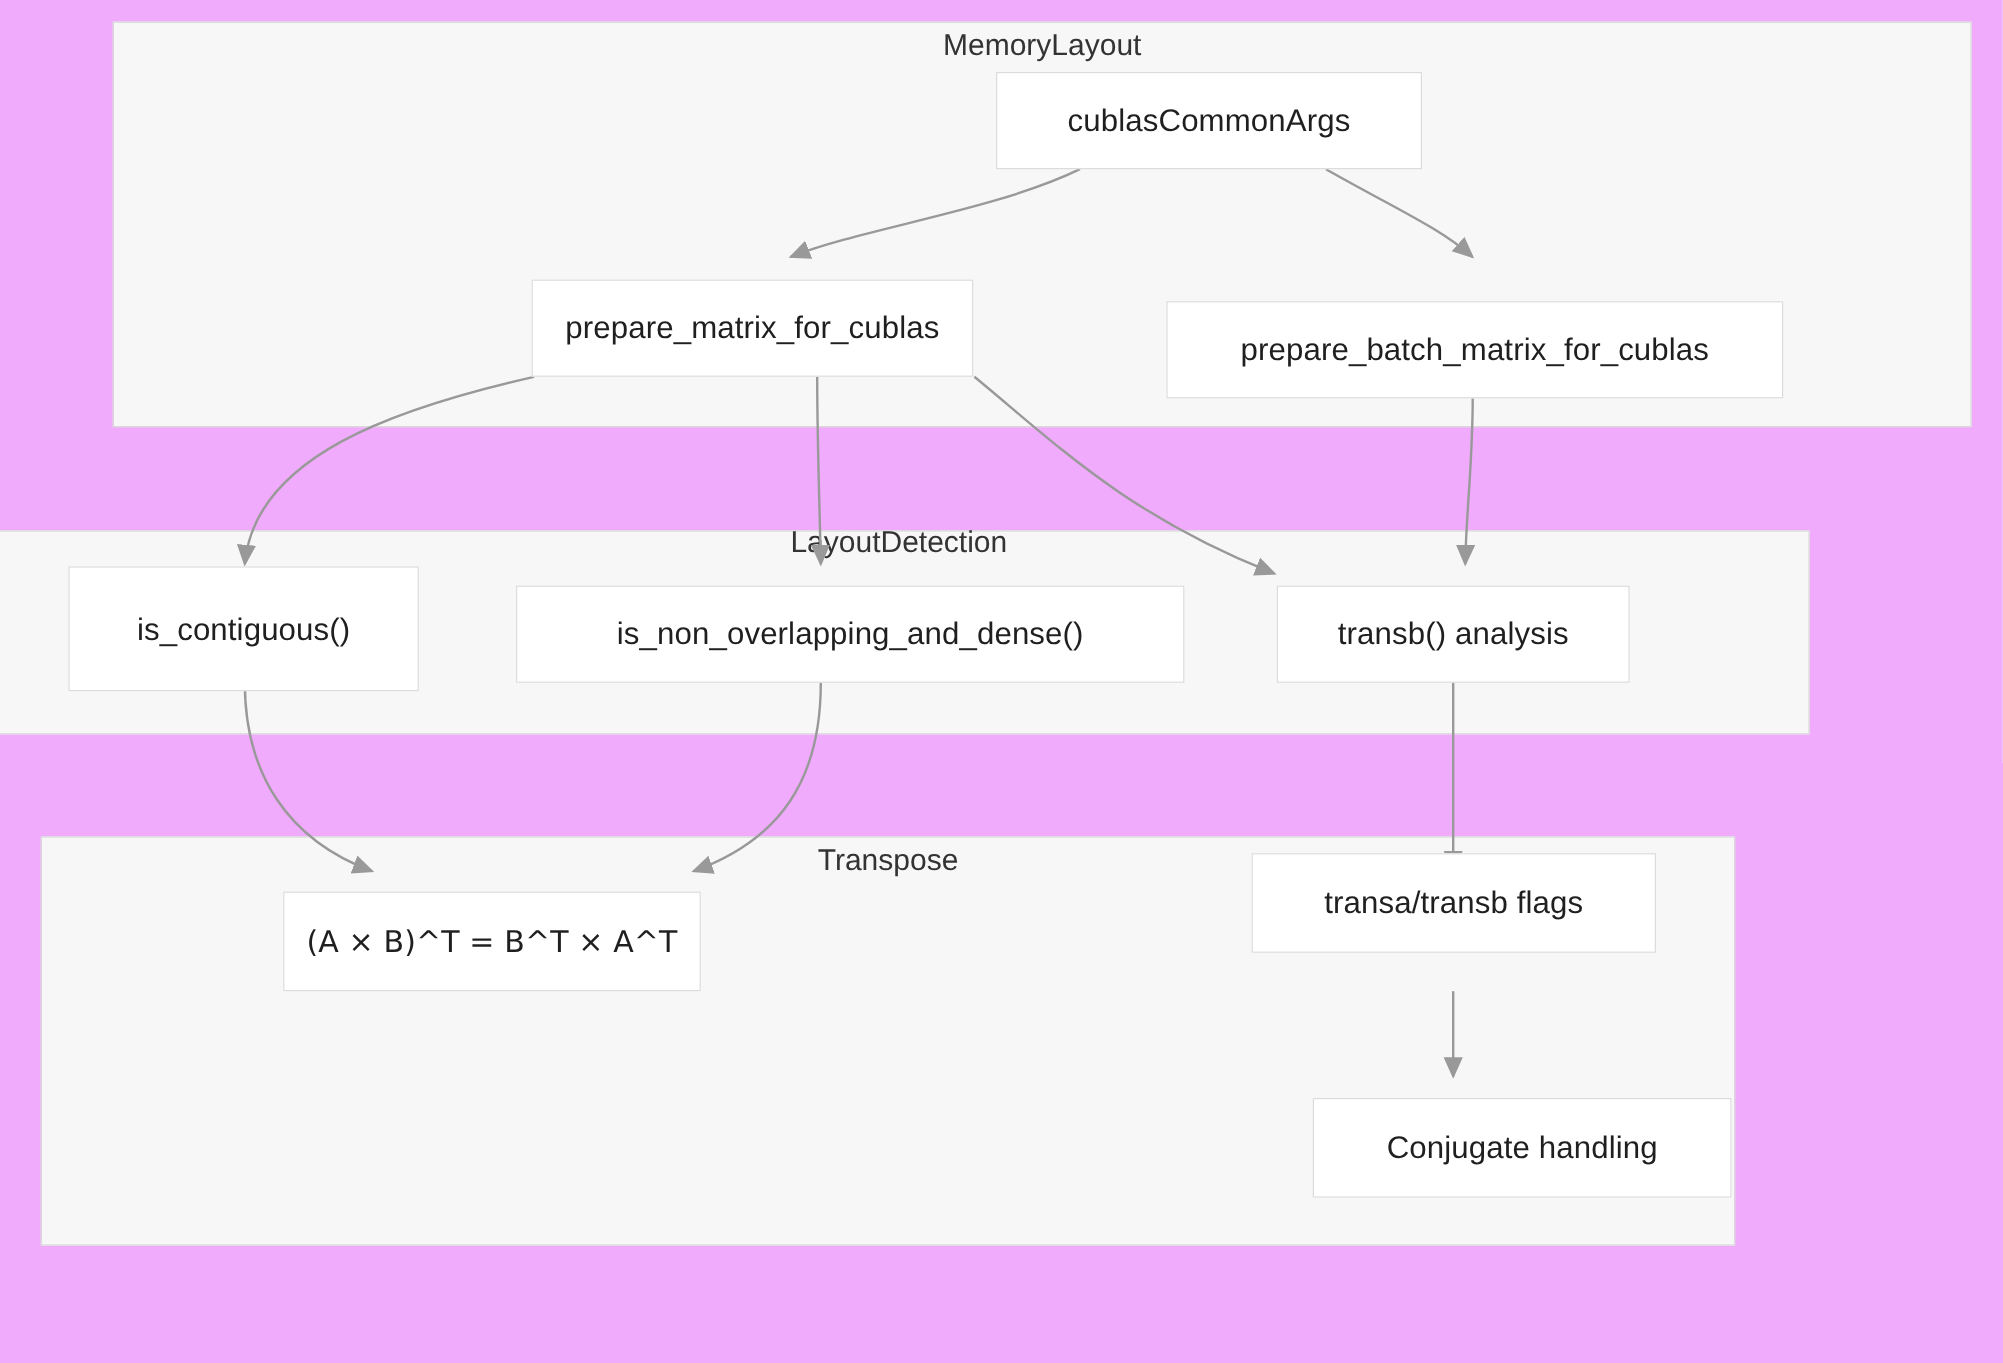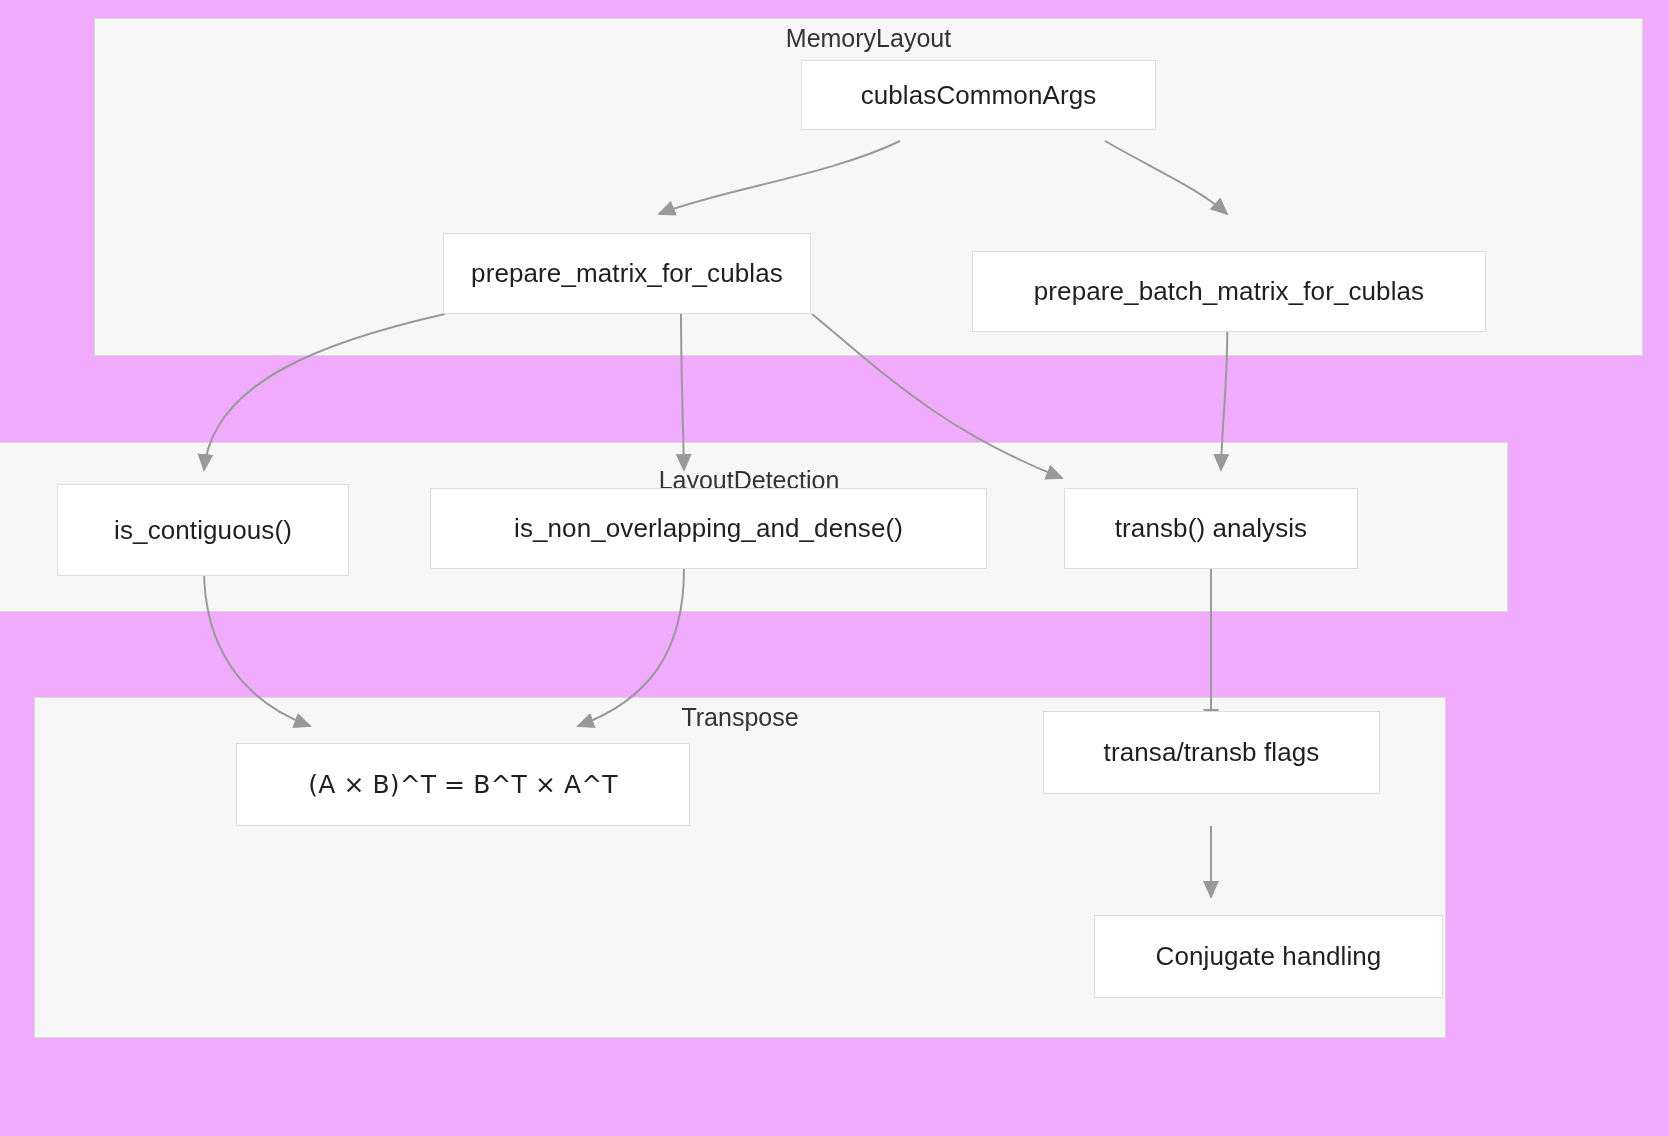--- a/index.html
+++ b/index.html
@@ -59,21 +59,21 @@
 </head>
 <body>
 
 <div id="canvas">
 
   <div class="cluster" style="left: 94px; top: 18px; width: 1549px; height: 338px;"></div>
   <div class="cluster" style="left: -10px; top: 442px; width: 1518px; height: 170px;"></div>
   <div class="cluster" style="left: 34px; top: 697px; width: 1412px; height: 341px;"></div>
 
   <div class="cluster-label" style="left: 868.5px; top: 26px; transform: translateX(-50%);">MemoryLayout</div>
-  <div class="cluster-label" style="left: 749px; top: 468px; transform: translateX(-50%);">LayoutDetection</div>
+  <div class="cluster-label" style="left: 749px; top: 440px; transform: translateX(-50%);">LayoutDetection</div>
   <div class="cluster-label" style="left: 740px; top: 705px; transform: translateX(-50%);">Transpose</div>
 
   <svg id="edges" viewBox="0 0 1669 1136">
     <defs>
       <marker id="arrow" markerWidth="10" markerHeight="10" refX="8" refY="4" orient="auto" markerUnits="strokeWidth">
         <path d="M0,0 L9,4 L0,8 z" fill="#999999"></path>
       </marker>
     </defs>
     <g id="edge-paths">
         <path d="M 900 141 C 830 175, 720 190, 659 214" fill="none" stroke="#999999" stroke-width="2" marker-end="url(#arrow)"></path>
@@ -82,23 +82,23 @@
         <path d="M 681 314 C 681 370, 683 420, 684 470" fill="none" stroke="#999999" stroke-width="2" marker-end="url(#arrow)"></path>
         <path d="M 812 314 C 880 370, 940 430, 1062 478" fill="none" stroke="#999999" stroke-width="2" marker-end="url(#arrow)"></path>
         <path d="M 1227 314 C 1229 370, 1222 420, 1221 470" fill="none" stroke="#999999" stroke-width="2" marker-end="url(#arrow)"></path>
         <path d="M 204 569 C 204 645, 240 700, 310 726" fill="none" stroke="#999999" stroke-width="2" marker-end="url(#arrow)"></path>
         <path d="M 684 569 C 684 650, 650 700, 578 726" fill="none" stroke="#999999" stroke-width="2" marker-end="url(#arrow)"></path>
         <path d="M 1211 569 C 1211 640, 1211 690, 1211 725" fill="none" stroke="#999999" stroke-width="2" marker-end="url(#arrow)"></path>
         <path d="M 1211 826 C 1211 858, 1211 880, 1211 897" fill="none" stroke="#999999" stroke-width="2" marker-end="url(#arrow)"></path>
       </g>
   </svg>
 
-  <div class="node" style="left: 801px; top: 60px; width: 355px; height: 70px;">cublasCommonArgs</div>
+  <div class="node" style="left: 830px; top: 60px; width: 355px; height: 81px;">cublasCommonArgs</div>
   <div class="node" style="left: 443px; top: 233px; width: 368px; height: 81px;">prepare_matrix_for_cublas</div>
   <div class="node" style="left: 972px; top: 251px; width: 514px; height: 81px;">prepare_batch_matrix_for_cublas</div>
-  <div class="node" style="left: 57px; top: 484px; width: 292px; height: 92px; text-align: right;">is_contiguous()</div>
+  <div class="node" style="left: 57px; top: 472px; width: 292px; height: 104px; text-align: right;">is_contiguous()</div>
   <div class="node" style="left: 430px; top: 488px; width: 557px; height: 81px;">is_non_overlapping_and_dense()</div>
   <div class="node" style="left: 1064px; top: 488px; width: 294px; height: 81px;">transb() analysis</div>
-  <div class="node formula" style="left: 236px; top: 743px; width: 454px; height: 83px;">(A × B)^T = B^T × A^T</div>
+  <div class="node formula" style="left: 236px; top: 743px; width: 348px; height: 83px;">(A × B)^T = B^T × A^T</div>
   <div class="node" style="left: 1043px; top: 711px; width: 337px; height: 83px;">transa/transb flags</div>
   <div class="node" style="left: 1094px; top: 915px; width: 349px; height: 83px;">Conjugate handling</div>
 
 </div>
 
 </body></html>

